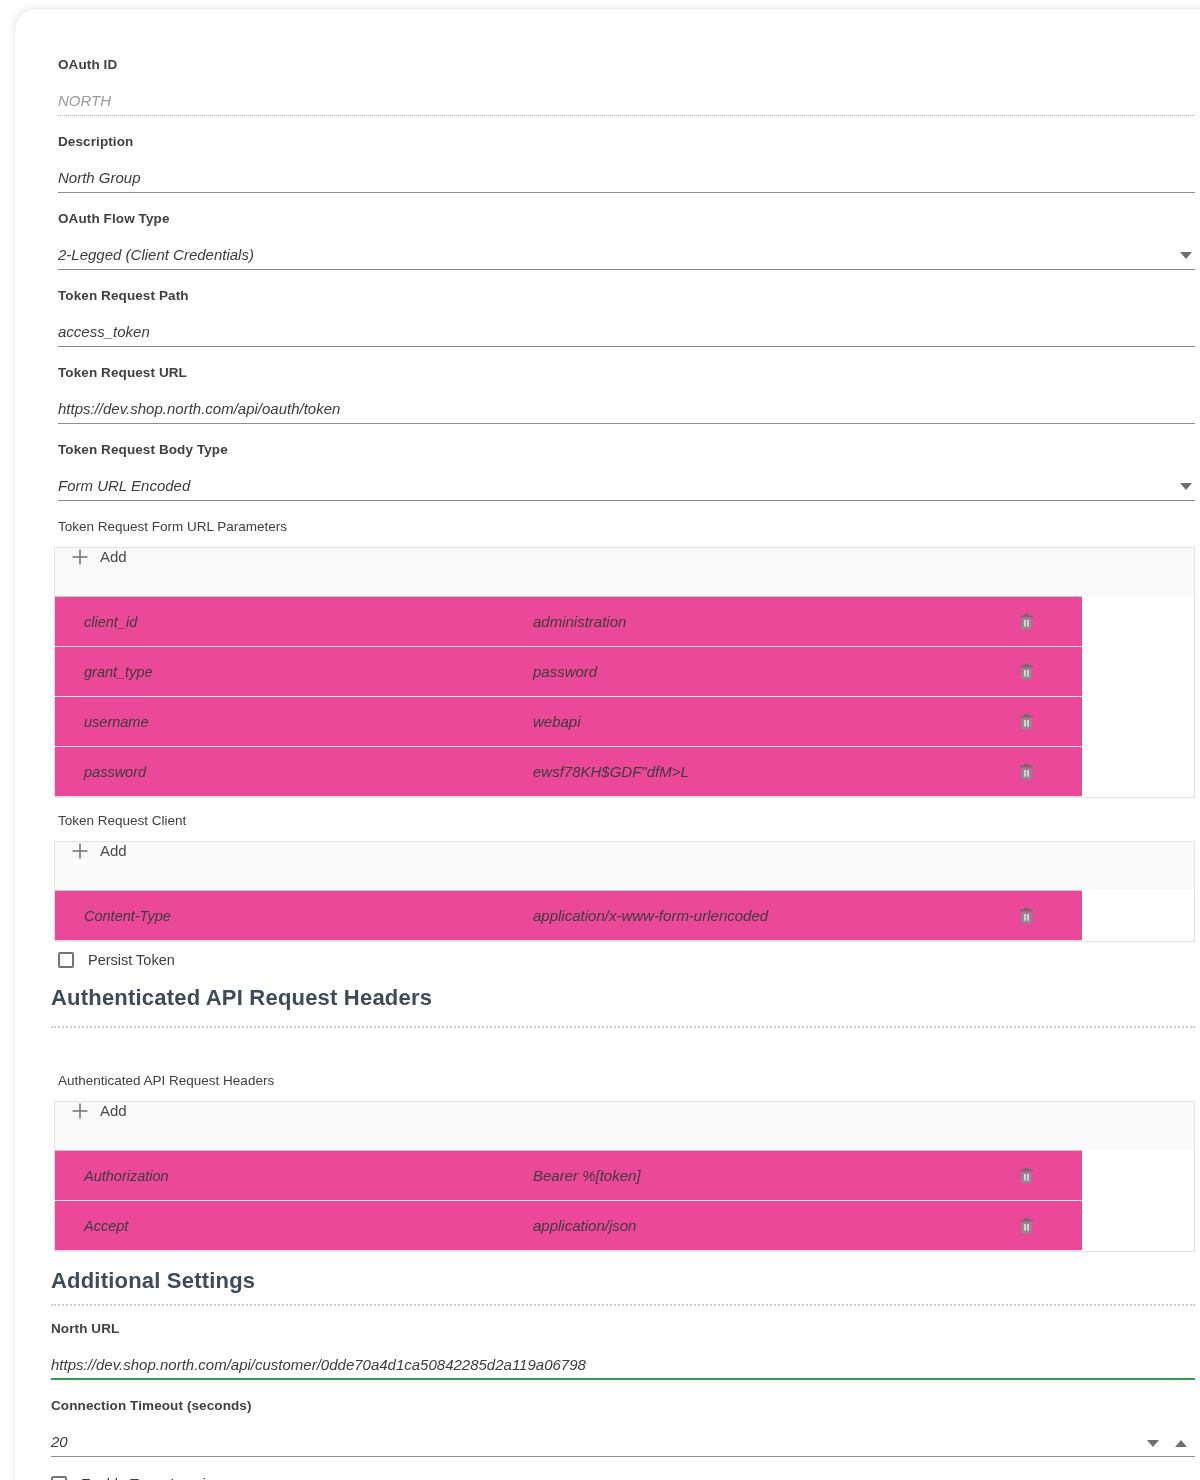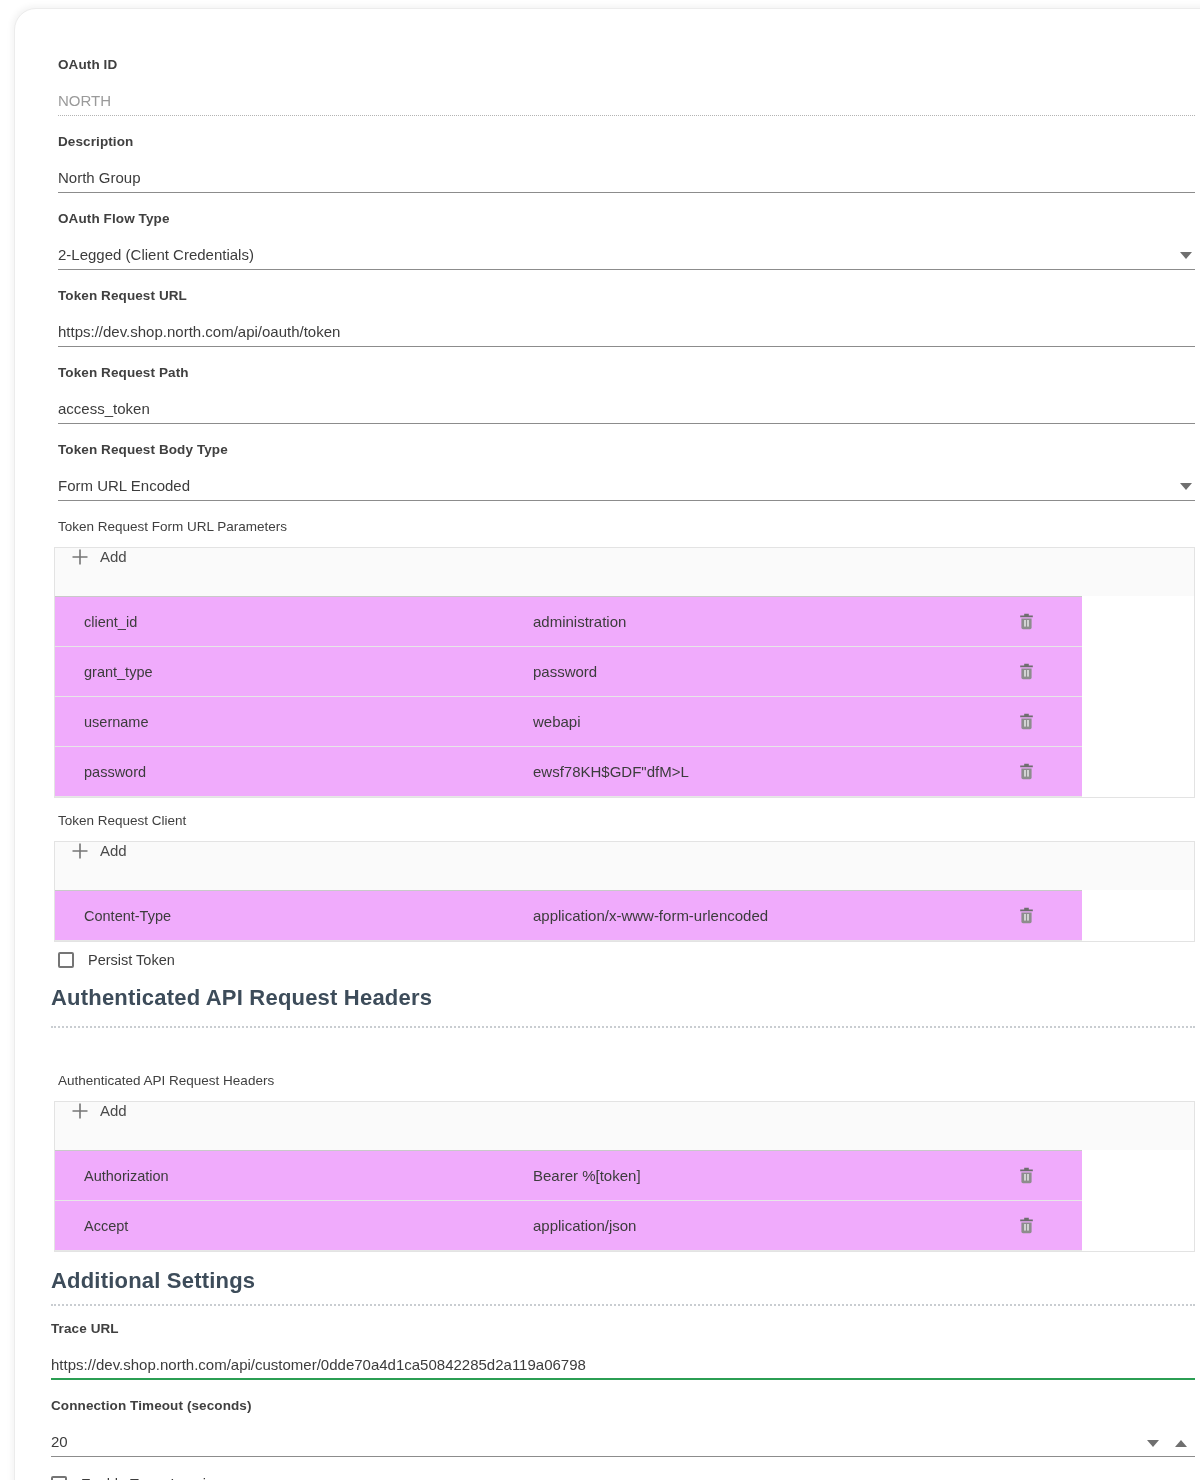--- a/index.html
+++ b/index.html
@@ -15,21 +15,21 @@
 
   
   .field { margin-bottom: 19px; position: relative; }
   .field-label {
     font-size: 13.5px; font-weight: 700; color: #404040;
     line-height: 14px; letter-spacing: .1px;
   }
   .control {
     margin-top: 20px; padding-bottom: 6px; border-bottom: 1px solid #8c8c8c;
     font-size: 15px; color: #3c3c3c; line-height: 17px; position: relative;
-    cursor: text; min-height: 24px;
+    cursor: text; min-height: 24px; font-style: italic;
   }
   .field.disabled .control { border-bottom: 1px dotted #b3b3b3; color: #9a9a9a; cursor: default; }
   .control.green-underline { border-bottom: 2px solid #2b9e53; padding-bottom: 5px; }
   .control.select { cursor: pointer; }
 
   .chevron-down {
     position: absolute; right: 3px; bottom: 10px; width: 0; height: 0;
     border-left: 6.5px solid transparent; border-right: 6.5px solid transparent;
     border-top: 7px solid #6f6f6f;
   }
@@ -39,21 +39,21 @@
 
   
   .table-label { font-size: 13.5px; font-weight: 400; color: #404040; line-height: 14px; margin: 16px 0 13px; }
   .grid { border: 1px solid #e3e3e3; margin-left: -4px; background: #fff; }
   .grid-add {
     height: 48px; display: flex; align-items: flex-start; gap: 11px;
     padding-left: 16px; background: #fafafa; cursor: pointer;
   }
   .grid-add-label { font-size: 15px; color: #4a4a4a; }
   .grid-rows { width: calc(100% - 112px); border-top: 1px solid #c9c9c9; }
-  .grid-row { display: flex; align-items: center; height: 50px; border-bottom: 1px solid #e7e7e7; background: #f0abfc; }
+  .grid-row { display: flex; align-items: center; height: 50px; border-bottom: 1px solid #e7e7e7; background: #ec4899; font-style: italic; }
   .cell-key   { width: 478px; padding-left: 29px; font-size: 14.5px; color: #3c3c3c; }
   .cell-value { flex: 1; font-size: 15px; color: #3c3c3c; }
   .cell-actions { width: 112px; display: flex; justify-content: center; }
   .trash-btn { background: none; border: none; cursor: pointer; padding: 2px; line-height: 0; }
 
   
   .section-heading {
     font-size: 22px; font-weight: 700; color: #3d4c5a; line-height: 23px;
     margin-top: 18px; letter-spacing: .2px;
   }
@@ -88,27 +88,27 @@
 
     <div class="field">
       <div class="field-label">OAuth Flow Type</div>
       <div class="control select">
         <span>2-Legged (Client Credentials)</span>
         <span class="chevron-down"></span>
       </div>
     </div>
 
     <div class="field">
+      <div class="field-label">Token Request Path</div>
+      <div class="control">access_token</div>
+    </div>
+
+    <div class="field">
       <div class="field-label">Token Request URL</div>
       <div class="control">https://dev.shop.north.com/api/oauth/token</div>
-    </div>
-
-    <div class="field">
-      <div class="field-label">Token Request Path</div>
-      <div class="control">access_token</div>
     </div>
 
     <div class="field">
       <div class="field-label">Token Request Body Type</div>
       <div class="control select">
         <span>Form URL Encoded</span>
         <span class="chevron-down"></span>
       </div>
     </div>
 
@@ -239,21 +239,21 @@
             </div>
         </div>
       </div>
     </div>
 
     <div class="section-heading outdent heading-after-table">Additional Settings</div>
     <hr class="dotted-sep outdent" style="margin-top:12px">
     <div class="gap-after-sep-sm"></div>
 
     <div class="field outdent">
-      <div class="field-label">Trace URL</div>
+      <div class="field-label">North URL</div>
       <div class="control green-underline">https://dev.shop.north.com/api/customer/0dde70a4d1ca50842285d2a119a06798</div>
     </div>
 
     <div class="field outdent">
       <div class="field-label">Connection Timeout (seconds)</div>
       <div class="control">
         <span>20</span>
         <span class="spin-wrap">
           <span class="spin-down"></span>
           <span class="spin-up"></span>

